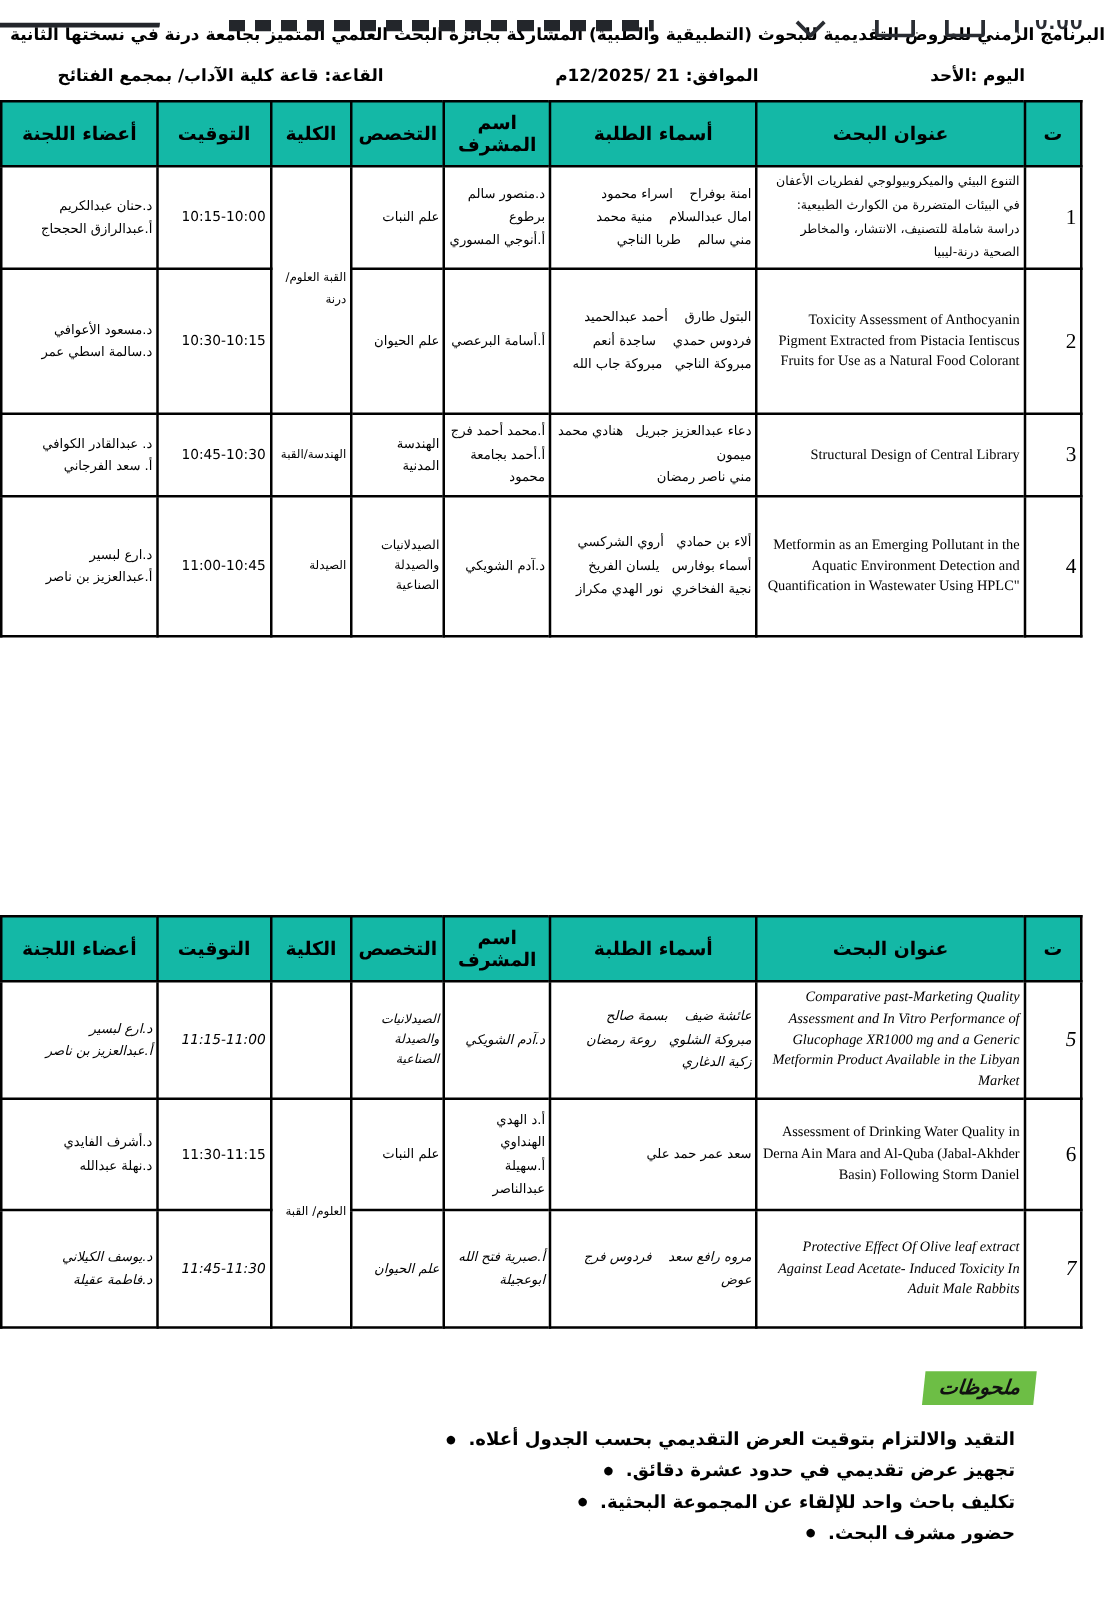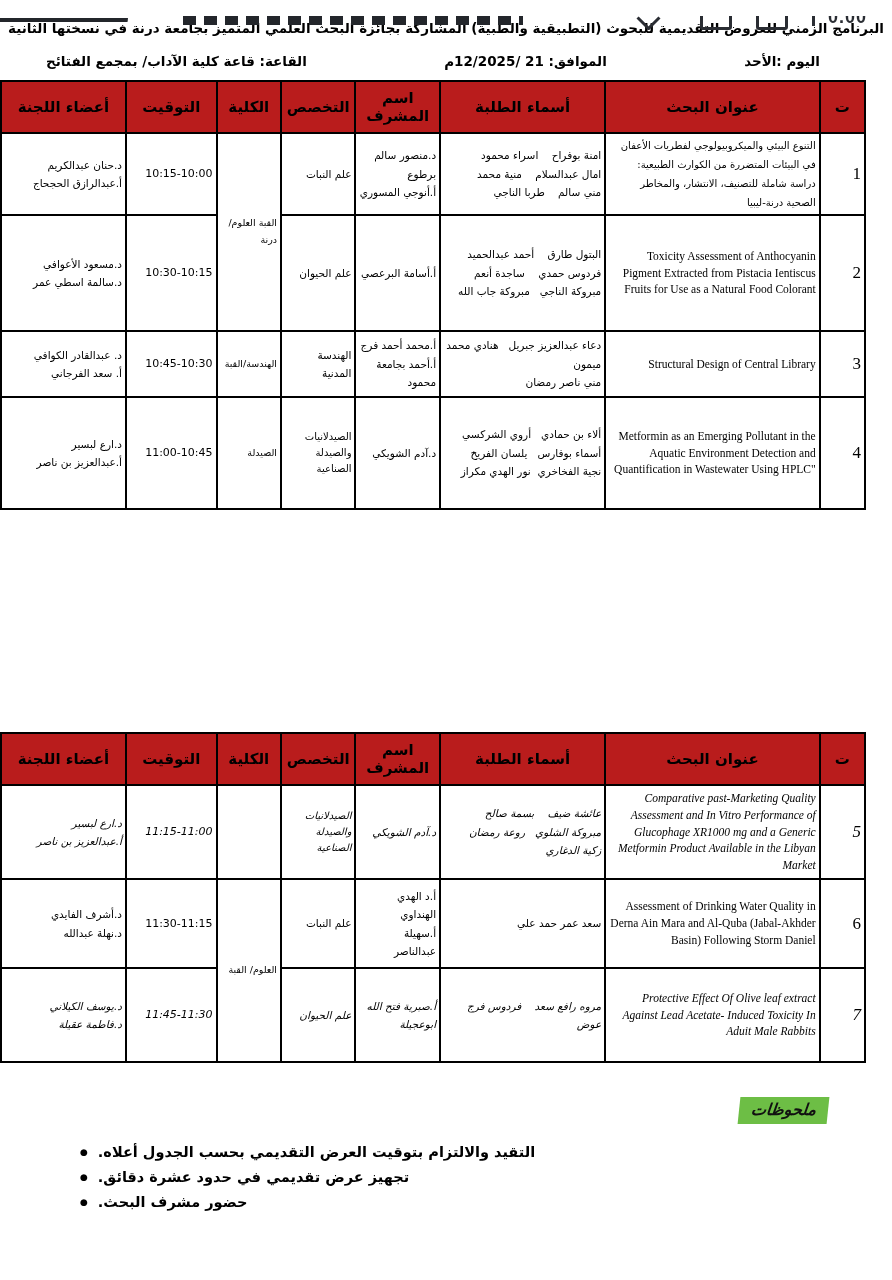--- a/index.html
+++ b/index.html
@@ -23,40 +23,40 @@
   
   .doc-title{margin-top:20px;text-align:center;direction:rtl;font-weight:bold;
     font-size:13.5px;white-space:nowrap;}
   .info-row{display:flex;direction:rtl;justify-content:space-between;
     margin-top:17px;padding:0 72px 0 46px;font-weight:bold;font-size:13.5px;}
   
   table{border-collapse:collapse;table-layout:fixed;direction:rtl;
     margin-right:13px;width:866px;}
   .t1{margin-top:11px;}
   .t2{margin-top:222px;}
-  th{background:#b91c1c;border:2px solid #000;font-weight:bold;font-size:15px;
+  th{background:#14b8a6;border:2px solid #000;font-weight:bold;font-size:15px;
     height:50px;padding:0 2px;}
   td{border:2px solid #000;text-align:right;vertical-align:middle;
     font-size:10.5px;padding:2px 3px;white-space:pre-wrap;line-height:1.75;}
   td.num{font-family:"Liberation Serif",serif;font-size:17px;}
   td.title-ar{font-size:10px;line-height:1.9;}
   td.title-en{direction:ltr;font-family:"Liberation Serif",serif;
     font-size:11.5px;line-height:1.45;white-space:normal;}
   td.time{font-size:11px;}
   td.college-sm{font-size:9.5px;white-space:normal;}
   td.spec-sm{font-size:10px;line-height:1.6;}
   tr.r-h77 td{height:75px;} tr.r-h112 td{height:110px;} tr.r-h62 td{height:60px;}
   tr.r-h108 td{height:106px;} tr.r-h90 td{height:88px;font-style:italic;} tr.r-h85 td{height:83px;}
   
   .notes{direction:rtl;margin-top:34px;padding:0 64px 0 0;}
   .notes-heading{display:inline-block;background:#6DBE45;color:#111;
     font-weight:bold;font-style:italic;font-size:16px;padding:3px 12px 5px;
     transform:skewX(-6deg);}
   .notes-list{margin-top:20px;padding-left:70px;padding-right:16px;}
-  .note{direction:rtl;text-align:left;font-weight:bold;font-size:14.5px;
+  .note{direction:rtl;text-align:right;font-weight:bold;font-size:14.5px;
     margin-bottom:9px;}
   .note .dot{font-size:9px;vertical-align:2px;margin:0 10px;}
 </style>
 </head>
 <body>
 
 <div class="masthead">
   <div class="swoosh"></div>
   <div class="letterhead-bar"></div>
   <div class="tb-chevron"></div>
@@ -213,15 +213,16 @@
 د.فاطمة عقيلة</td>
   </tr>
 </tbody>
   </table>
 
 <div class="notes">
   <span class="notes-heading">ملحوظات</span>
   <div class="notes-list">
     <div class="note"><span>التقيد والالتزام بتوقيت العرض التقديمي بحسب الجدول أعلاه.</span><span class="dot">●</span></div>
     <div class="note"><span>تجهيز عرض تقديمي في حدود عشرة دقائق.</span><span class="dot">●</span></div>
+    <div class="note"><span>تكليف باحث واحد للإلقاء عن المجموعة البحثية.</span><span class="dot">●</span></div>
     <div class="note"><span>حضور مشرف البحث.</span><span class="dot">●</span></div>
   </div>
 </div>
 
 </body></html>

